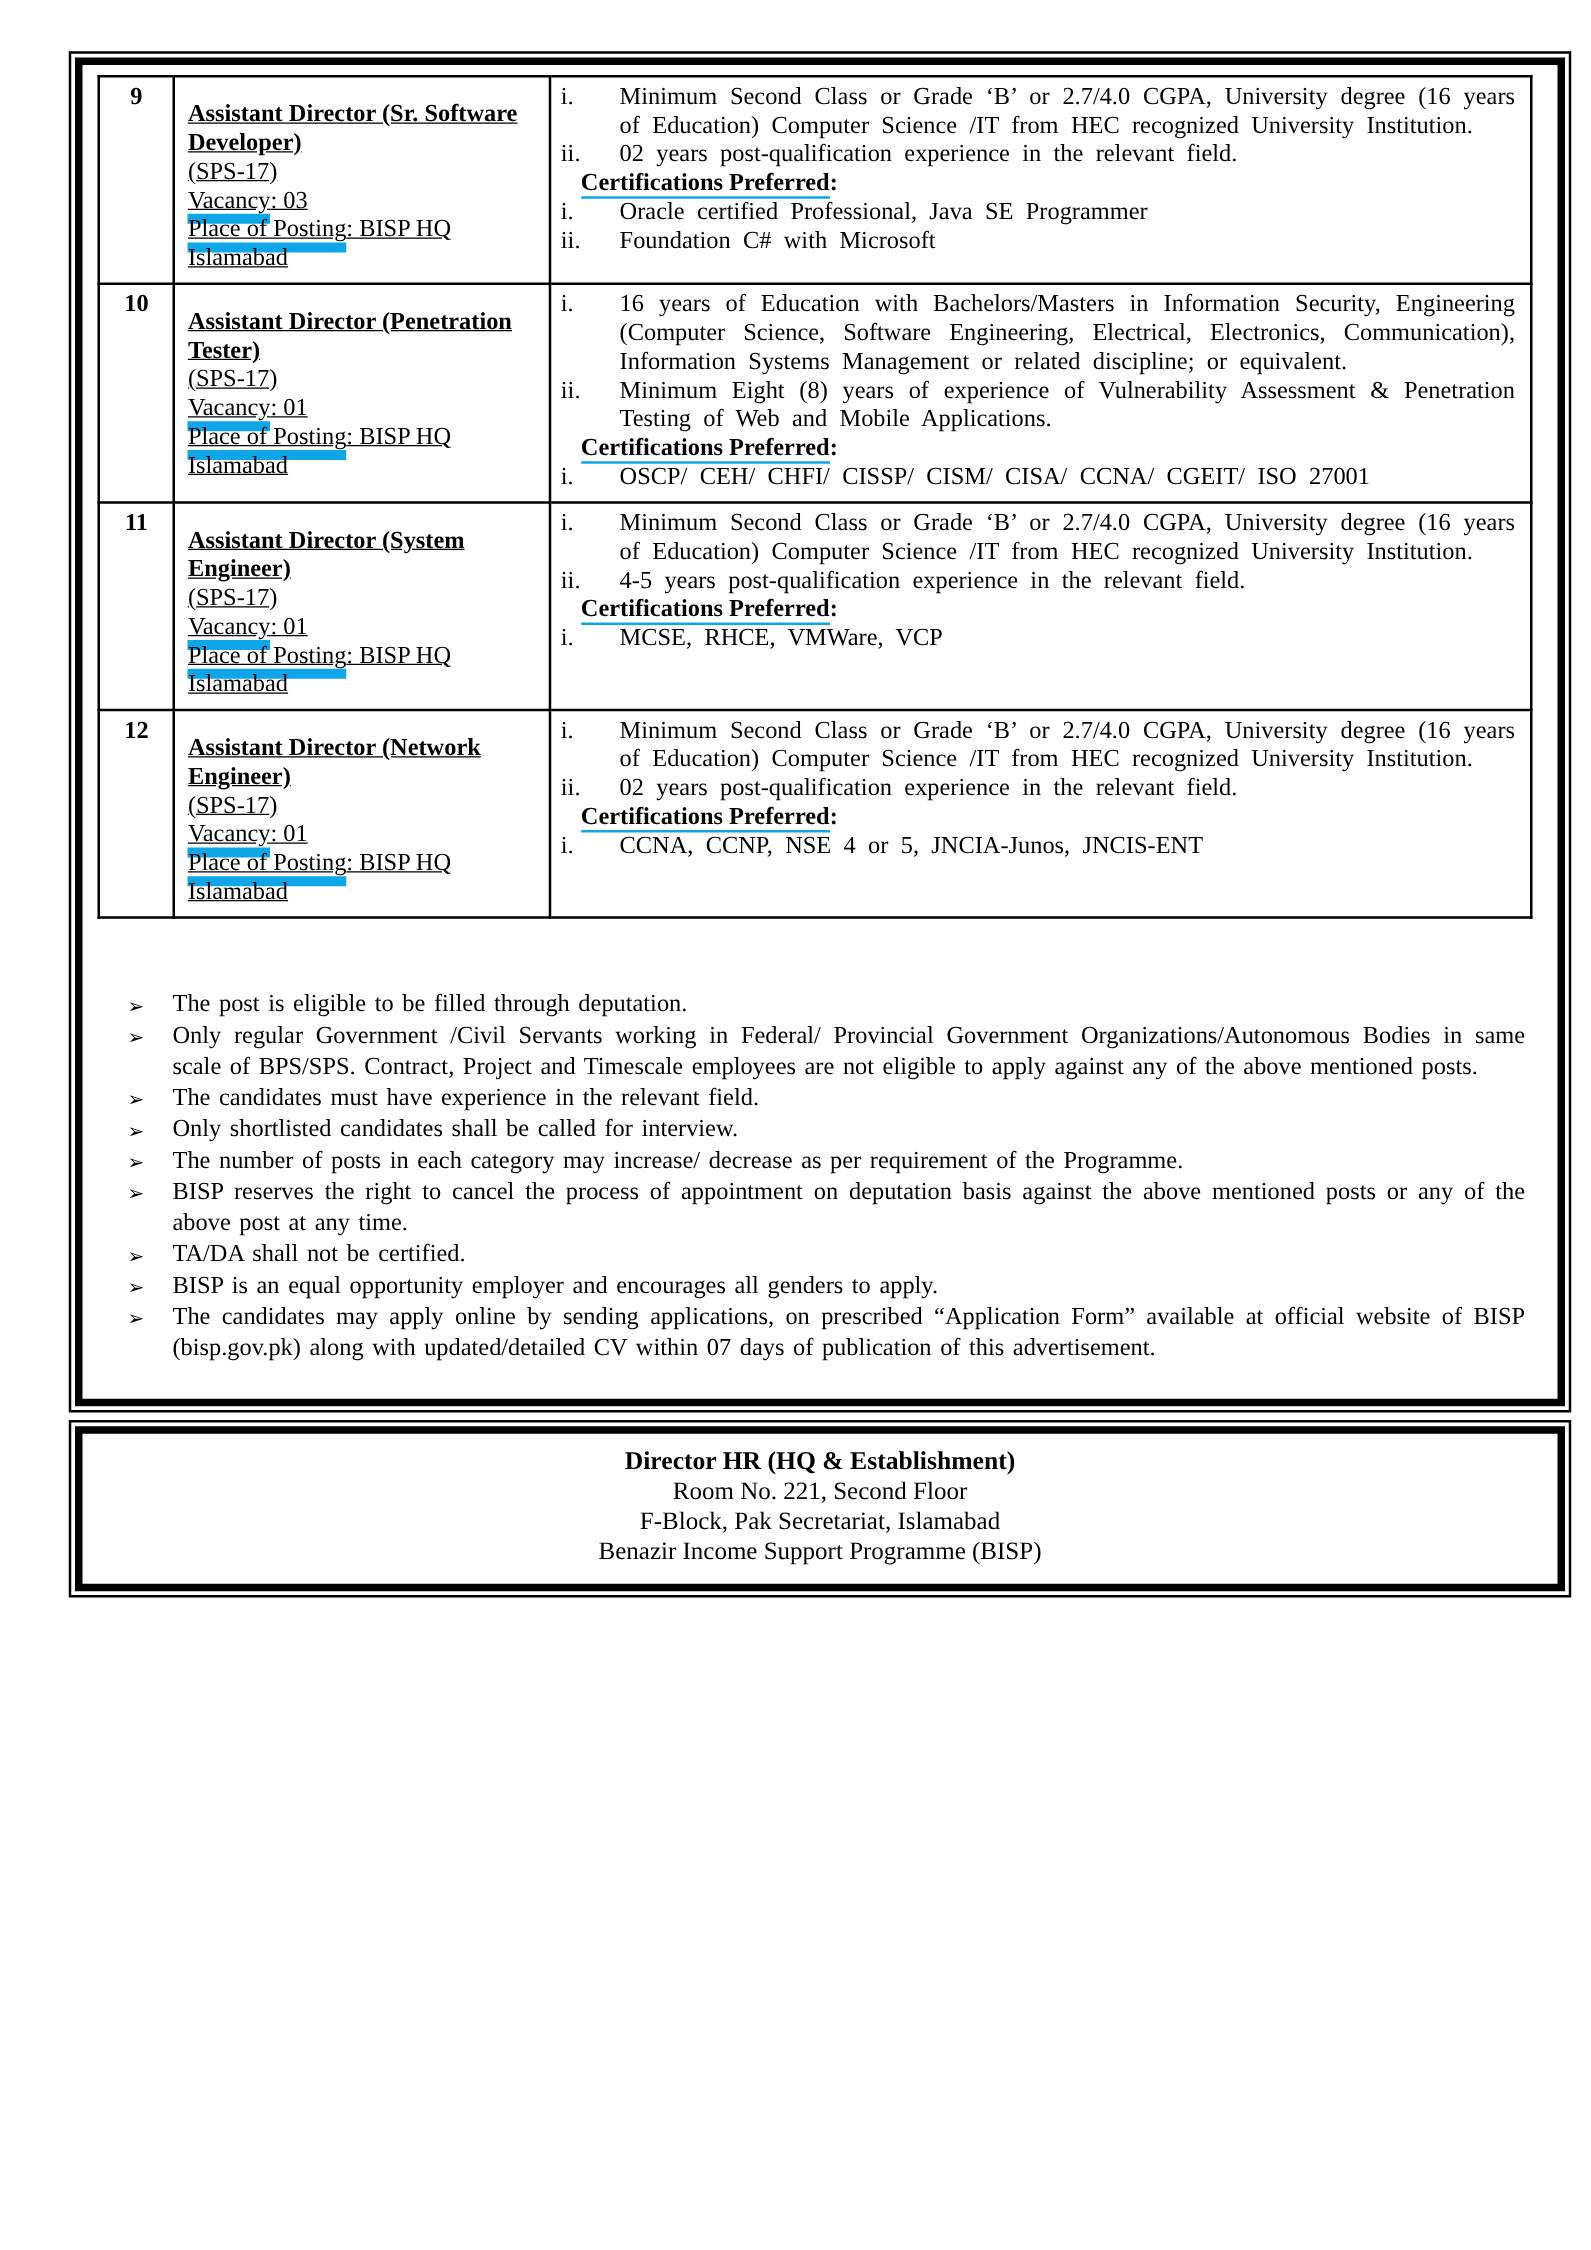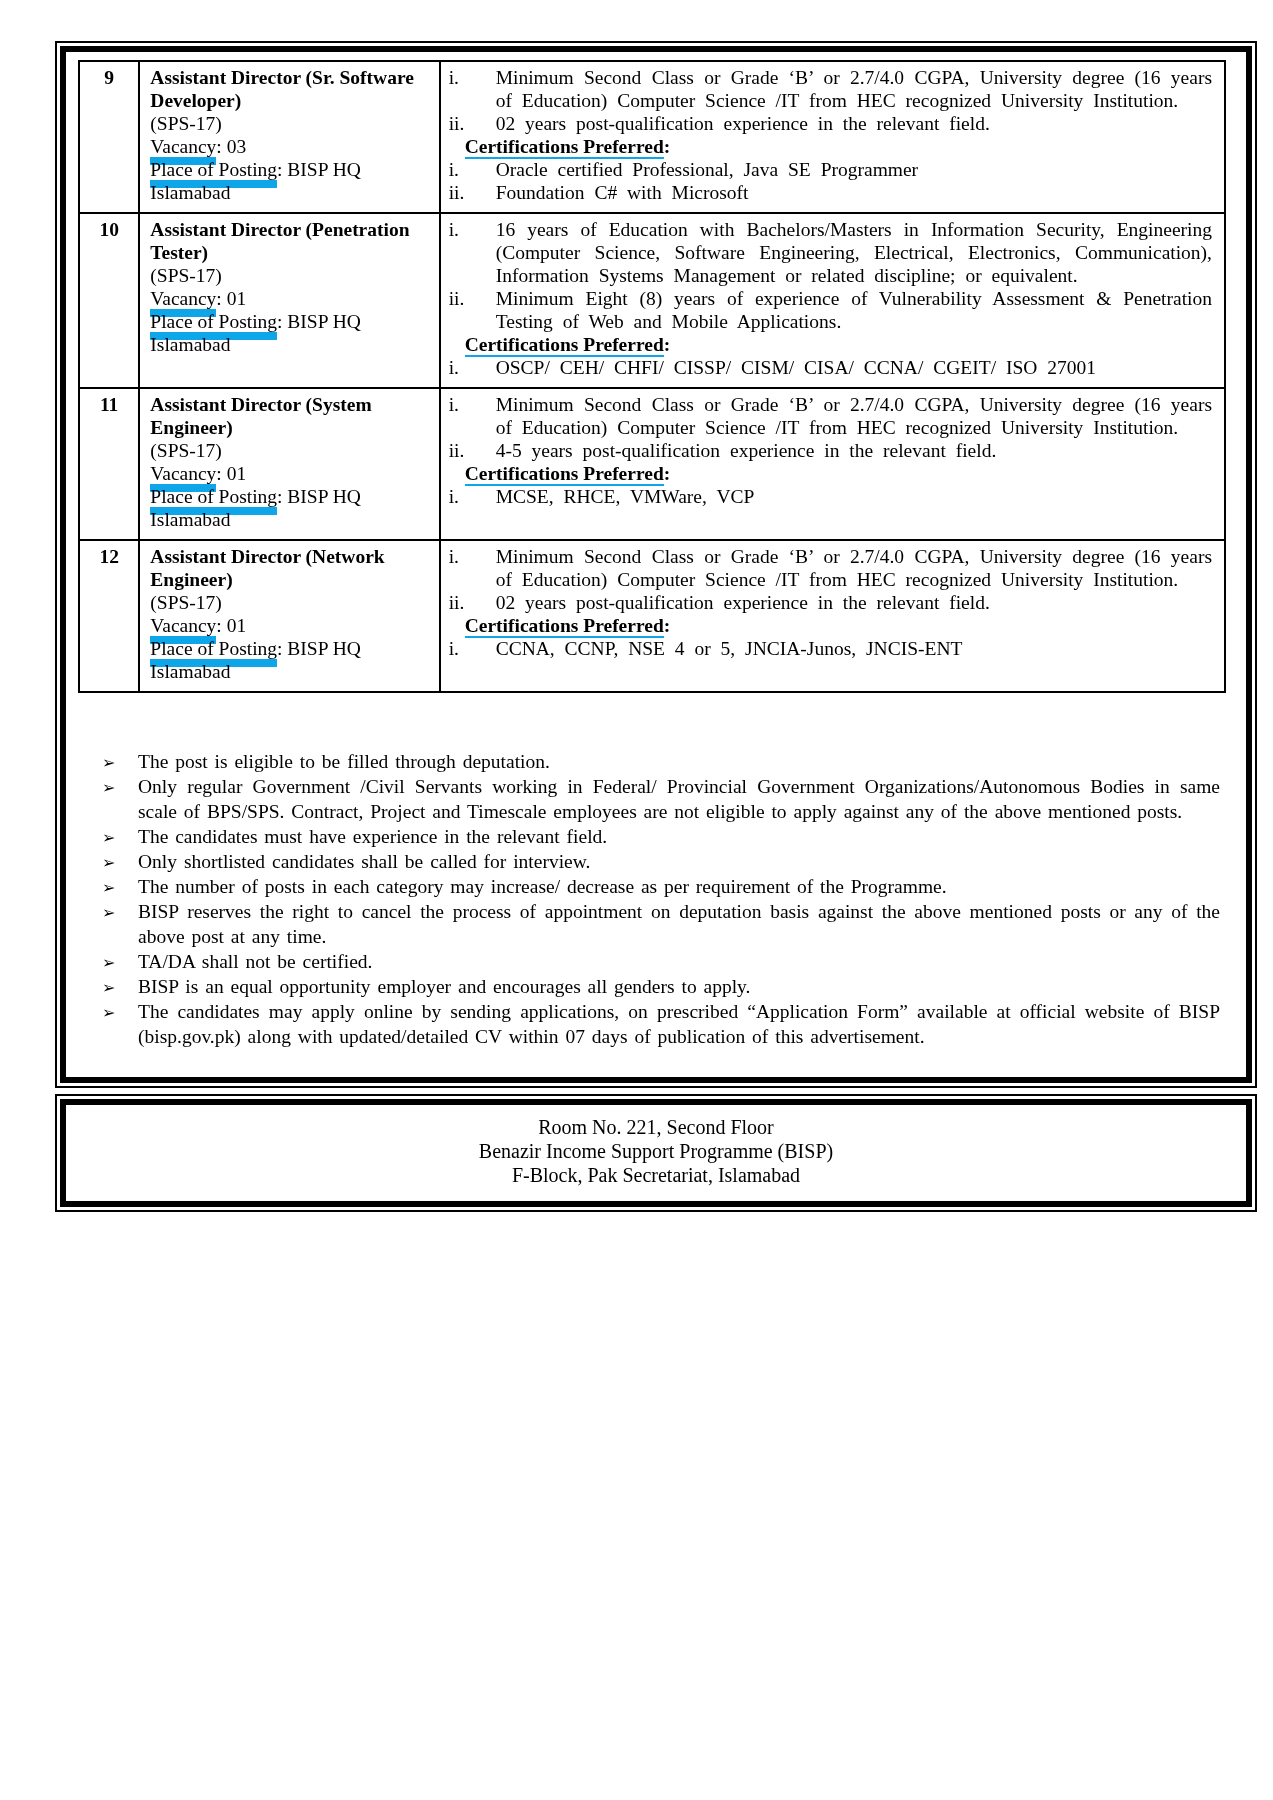--- a/index.html
+++ b/index.html
@@ -17,21 +17,21 @@
     outline:2px solid #000; outline-offset:3px;
   }
   .main-box { padding:8px 0 28px 0; }
 
   
   .job-table { display:table; border-collapse:collapse; margin-left:12px; width:1146px;
                font-size:19.5px; line-height:23px; }
   .t-row  { display:table-row; }
   .t-cell { display:table-cell; border:2px solid #000; vertical-align:top; }
   .c-no   { width:60px;  text-align:center; font-weight:bold; padding-top:4px; }
-  .c-pos  { width:288px; padding:4px 8px 8px 10px; }
+  .c-pos  { width:288px; padding:18px 8px 8px 10px;text-decoration:underline; }
   .c-req  { width:796px; padding:4px 12px 8px 0; }
 
   .pos-title { font-weight:bold; }
   .u  { border-bottom:8px solid #0ea5e9; }
 
   .req-item { position:relative; padding-left:55px; text-align:justify; word-spacing:5px; }
   .req-item > .num { position:absolute; left:8px; word-spacing:normal; }
   .cert-heading { font-weight:bold; padding-left:24px; }
   .cert-heading .u { border-bottom-width:2.5px; }
 
@@ -232,23 +232,24 @@
 
         <div class="note">
           <span class="arrow">➢</span><span>The candidates may apply online by sending applications, on prescribed “Application Form” available at official website of BISP (bisp.gov.pk) along with updated/detailed CV within 07 days of publication of this advertisement.</span>
         </div>
 
     </div>
 
   </div>
 
   <div class="framed footer-box">
+    <div class="footer-title">Director HR (HQ &amp; Establishment)</div>
 
       <div>Room No. 221, Second Floor</div>
 
+      <div>F-Block, Pak Secretariat, Islamabad</div>
+
       <div>Benazir Income Support Programme (BISP)</div>
 
-      <div>F-Block, Pak Secretariat, Islamabad</div>
-
 
   </div>
 
 </div>
 
 </body></html>

